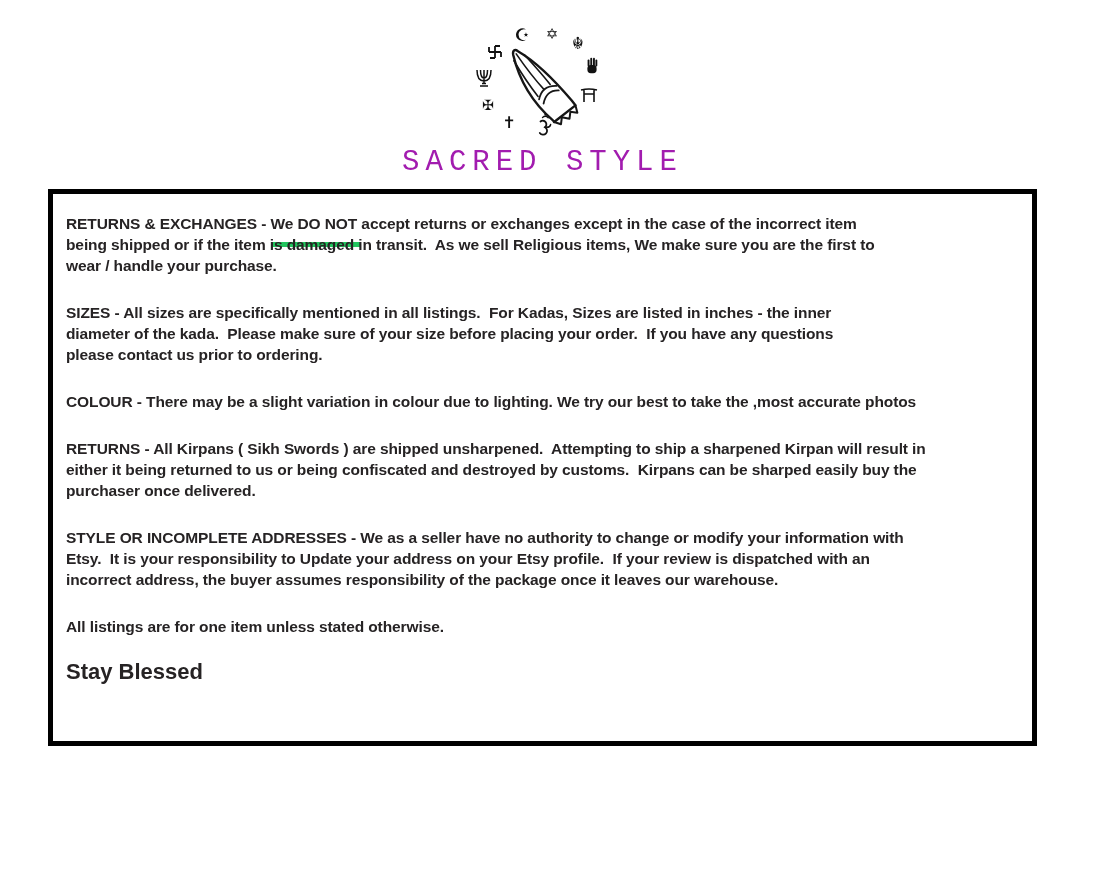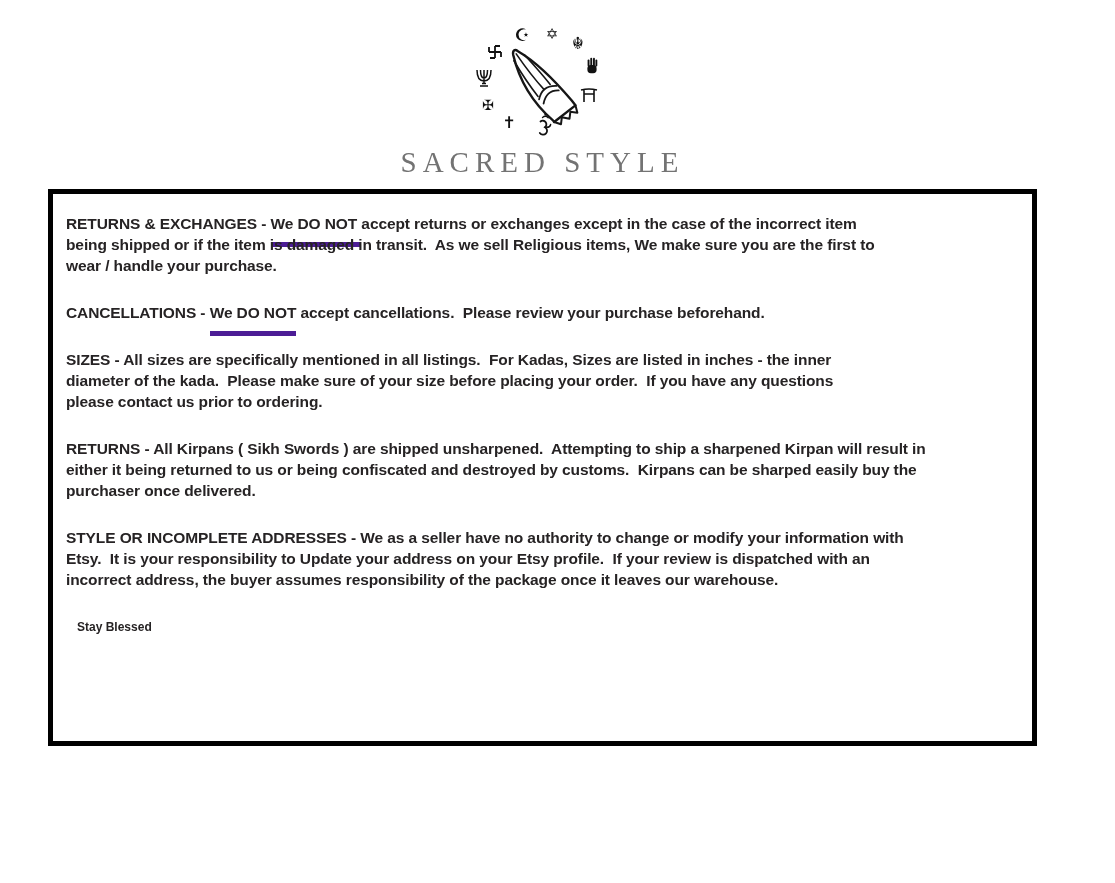--- a/index.html
+++ b/index.html
@@ -5,39 +5,39 @@
   html,body{margin:0;padding:0;background:#ffffff;}
   body{
     width:1115px;height:883px;overflow:hidden;position:relative;
     font-family:"Liberation Sans",sans-serif;
   }
   .column{width:989px;margin-left:48px;}
   
   .logo{padding-top:18px;text-align:center;}
   .logo-art{display:block;margin:0 auto;}
   .brand-name{
-    font-family:Liberation Serif, serif;
-    font-size:29px;letter-spacing:6px;color:#737373;
+    font-family:Liberation Mono, monospace;
+    font-size:29px;letter-spacing:6px;color:#a21caf;
     margin-top:0px;white-space:nowrap;
   }
   
   .policy-box{
     box-sizing:border-box;margin-top:10px;height:557px;
     border:5px solid #000;background:#fff;
     padding:19px 14px 8px 13px;
   }
   .para{
     margin:0 0 26px 0;
     font-size:15.5px;font-weight:bold;line-height:21px;
     color:#262324;white-space:pre-wrap;letter-spacing:-0.1px;
   }
-  .hl{border-bottom:5px solid #4c1d95;padding-bottom:10px;margin-top:32px;}
+  .hl{border-bottom:5px solid #22c55e;padding-bottom:10px;margin-top:32px;}
   .note{margin-bottom:24px;}
   .signoff{
-    margin:11px;font-size:12px;font-weight:bold;color:#262324;line-height:22px;
+    margin:0;font-size:22px;font-weight:bold;color:#262324;line-height:22px;
   }
   svg text{font-family:"DejaVu Sans",sans-serif;}
 </style>
 </head>
 <body>
 
 <div class="column">
 
   <header class="logo">
     <svg class="logo-art" width="244" height="128" viewBox="0 0 244 128">
@@ -89,32 +89,33 @@
     </svg>
     <div class="brand-name">SACRED STYLE</div>
   </header>
 
   <main class="policy-box">
     <div id="sections">
   <p class="para"><span>RETURNS &amp; EXCHANGES</span><span> - </span><span class="hl">We DO NOT </span><span>accept returns or exchanges except in the case of the incorrect item
 being shipped or if the item is damaged in transit.  As we sell Religious items, We make sure you are the first to
 wear / handle your purchase.</span></p>
 
-  <p class="para"><span>CANCELLATIONS</span><span> - </span><span class="hl">We DO NOT</span><span> accept cancellations.  Please review your purchase beforehand.</span></p>
 
   <p class="para"><span>SIZES</span><span> - </span><span>All sizes are specifically mentioned in all listings.  For Kadas, Sizes are listed in inches - the inner
 diameter of the kada.  Please make sure of your size before placing your order.  If you have any questions
 please contact us prior to ordering.</span></p>
 
+  <p class="para"><span>COLOUR</span><span> - </span><span>There may be a slight variation in colour due to lighting. We try our best to take the ,most accurate photos</span></p>
 
   <p class="para"><span>RETURNS</span><span> - </span><span>All Kirpans ( Sikh Swords ) are shipped unsharpened.  Attempting to ship a sharpened Kirpan will result in
 either it being returned to us or being confiscated and destroyed by customs.  Kirpans can be sharped easily buy the
 purchaser once delivered.</span></p>
 
   <p class="para"><span>STYLE OR INCOMPLETE ADDRESSES</span><span> - </span><span>We as a seller have no authority to change or modify your information with
 Etsy.  It is your responsibility to Update your address on your Etsy profile.  If your review is dispatched with an
 incorrect address, the buyer assumes responsibility of the package once it leaves our warehouse.</span></p>
 </div>
 
+    <p class="para note">All listings are for one item unless stated otherwise.</p>
 
     <p class="signoff">Stay Blessed</p>
   </main>
 </div>
 
 </body></html>

